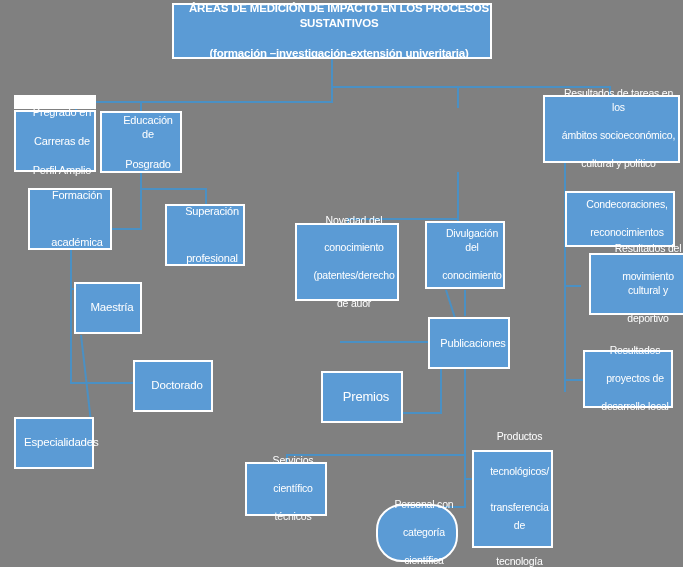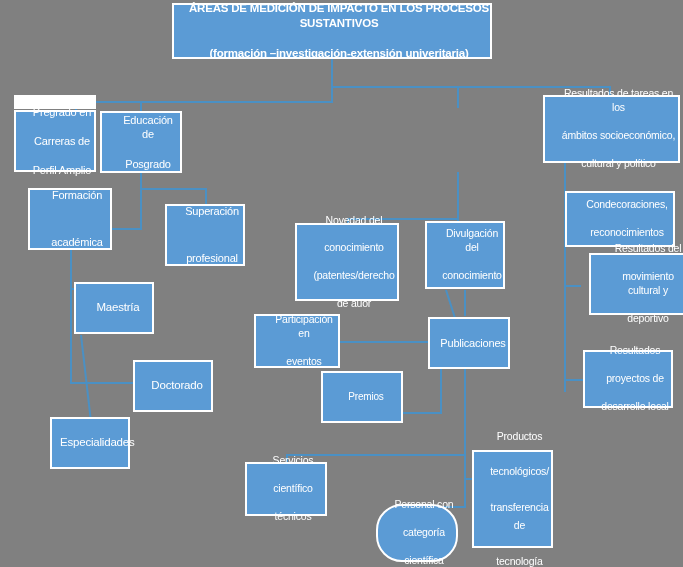--- a/index.html
+++ b/index.html
@@ -149,61 +149,55 @@
     </span>
   </div>
 
   <div class="node" style="left:165px; top:204px; width:80px; height:62px; font-size:11px; line-height:2.1;">
     <span>
       <span>Superación</span><br>
       <span>profesional</span>
     </span>
   </div>
 
-  <div class="node" style="left:74px; top:282px; width:80px; height:52px; font-size:11.5px;">
+  <div class="node" style="left:74px; top:282px; width:68px; height:52px; font-size:11.5px;">
     <span>Maestría</span>
   </div>
 
   <div class="node" style="left:133px; top:360px; width:80px; height:52px; font-size:11.5px;">
     <span>Doctorado</span>
   </div>
 
-  <div class="node" style="left:14px; top:417px; width:80px; height:52px; font-size:11.5px;margin-left:36px;">
+  <div class="node" style="left:14px; top:417px; width:80px; height:52px; font-size:11.5px;">
     <span>Especialidades</span>
   </div>
 
 
   <div class="node" style="left:295px; top:223px; width:104px; height:78px; font-size:10.5px;">
     <span>
       <span>Novedad del</span><br>
       <span>conocimiento</span><br>
       <span>(patentes/derecho</span><br>
       <span>de auor</span>
     </span>
   </div>
 
   <div class="node" style="left:425px; top:221px; width:80px; height:68px; font-size:10.5px;">
     <span>
       <span>Divulgación del</span><br>
       <span>conocimiento</span>
     </span>
   </div>
 
-  <div class="node" style="left:254px; top:314px; width:86px; height:54px; font-size:10.5px;">
-    <span>
-      <span>Participación en</span><br>
-      <span>eventos</span>
-    </span>
-  </div>
 
   <div class="node" style="left:428px; top:317px; width:82px; height:52px; font-size:11px;">
     <span>Publicaciones</span>
   </div>
 
-  <div class="node" style="left:321px; top:371px; width:82px; height:52px; font-size:10px;">
+  <div class="node" style="left:321px; top:371px; width:82px; height:52px; font-size:13px;">
     <span>Premios</span>
   </div>
 
   <div class="node" style="left:245px; top:462px; width:82px; height:54px; font-size:10.5px;">
     <span>
       <span>Servicios</span><br>
       <span>científico</span><br>
       <span>técnicos</span>
     </span>
   </div>

